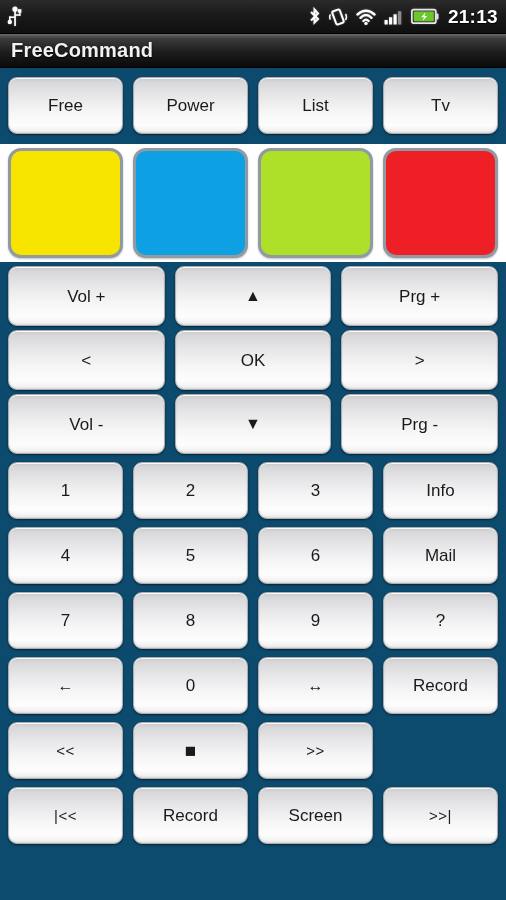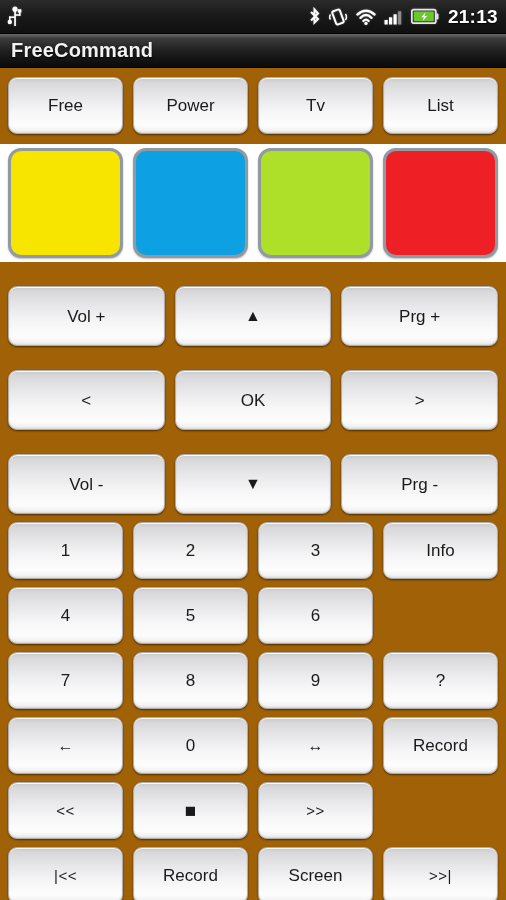--- a/index.html
+++ b/index.html
@@ -9,21 +9,21 @@
     height: 900px;
     background: #000;
     font-family: "Liberation Sans", sans-serif;
     overflow: hidden;
   }
 
   #app {
     position: relative;
     width: 506px;
     height: 900px;
-    background: #a16207;
+    background: #0c4a6e;
   }
 
   
   .status-bar {
     position: relative;
     height: 34px;
     width: 100%;
     background: linear-gradient(to bottom, #2b2b2b 0%, #1a1a1a 45%, #101010 100%);
     display: flex;
     align-items: center;
@@ -127,21 +127,21 @@
     align-items: stretch;
   }
   .color-btn {
     border-radius: 13px;
     border: 3px solid #8f9aa3;
     box-shadow: 0 1px 2px rgba(0,0,0,.25);
   }
 
   
   .nav-section { margin-top: 4px; }
-  .nav-section .grid3 { margin-top: 24px; }
+  .nav-section .grid3 { margin-top: 4px; }
   .nav-section .btn { height: 60px; }
 
   
   .pad-section { margin-top: 8px; }
   .pad-section .grid4 { margin-top: 8px; }
   .pad-section .btn { height: 57px; }
 
   .arrow-glyph { font-size: 16px; line-height: 1; }
   .sym-glyph { font-size: 19px; line-height: 1; }
   .small-sym { font-size: 15px; letter-spacing: .5px; }
@@ -224,24 +224,24 @@
   </div>
 
   <div class="grid4 row-top">
     <div class="btn">
       <span class="btn-label">Free</span>
     </div>
     <div class="btn">
       <span class="btn-label">Power</span>
     </div>
     <div class="btn">
+      <span class="btn-label">List</span>
+    </div>
+    <div class="btn">
       <span class="btn-label">Tv</span>
-    </div>
-    <div class="btn">
-      <span class="btn-label">List</span>
     </div>
   </div>
 
   <div class="color-strip">
     <div class="color-btn" style="background: rgb(247, 229, 0);"></div>
     <div class="color-btn" style="background: rgb(13, 160, 227);"></div>
     <div class="color-btn" style="background: rgb(174, 224, 41);"></div>
     <div class="color-btn" style="background: rgb(238, 32, 38);"></div>
   </div>
 
@@ -305,20 +305,23 @@
     <div class="grid4">
       <div class="btn">
         <span class="btn-label">4</span>
       </div>
       <div class="btn">
         <span class="btn-label">5</span>
       </div>
       <div class="btn">
         <span class="btn-label">6</span>
       </div>
+      <div class="btn">
+        <span class="btn-label">Mail</span>
+      </div>
     </div>
 
     <div class="grid4">
       <div class="btn">
         <span class="btn-label">7</span>
       </div>
       <div class="btn">
         <span class="btn-label">8</span>
       </div>
       <div class="btn">

